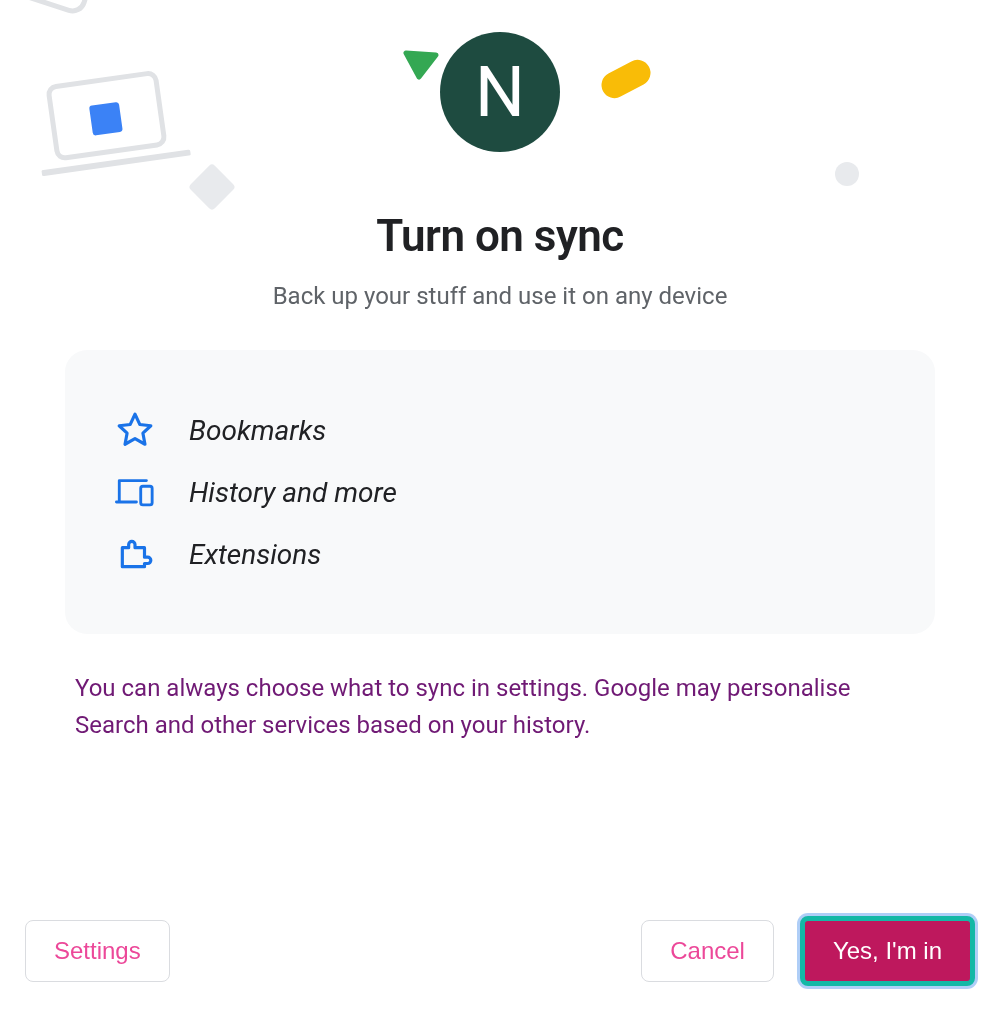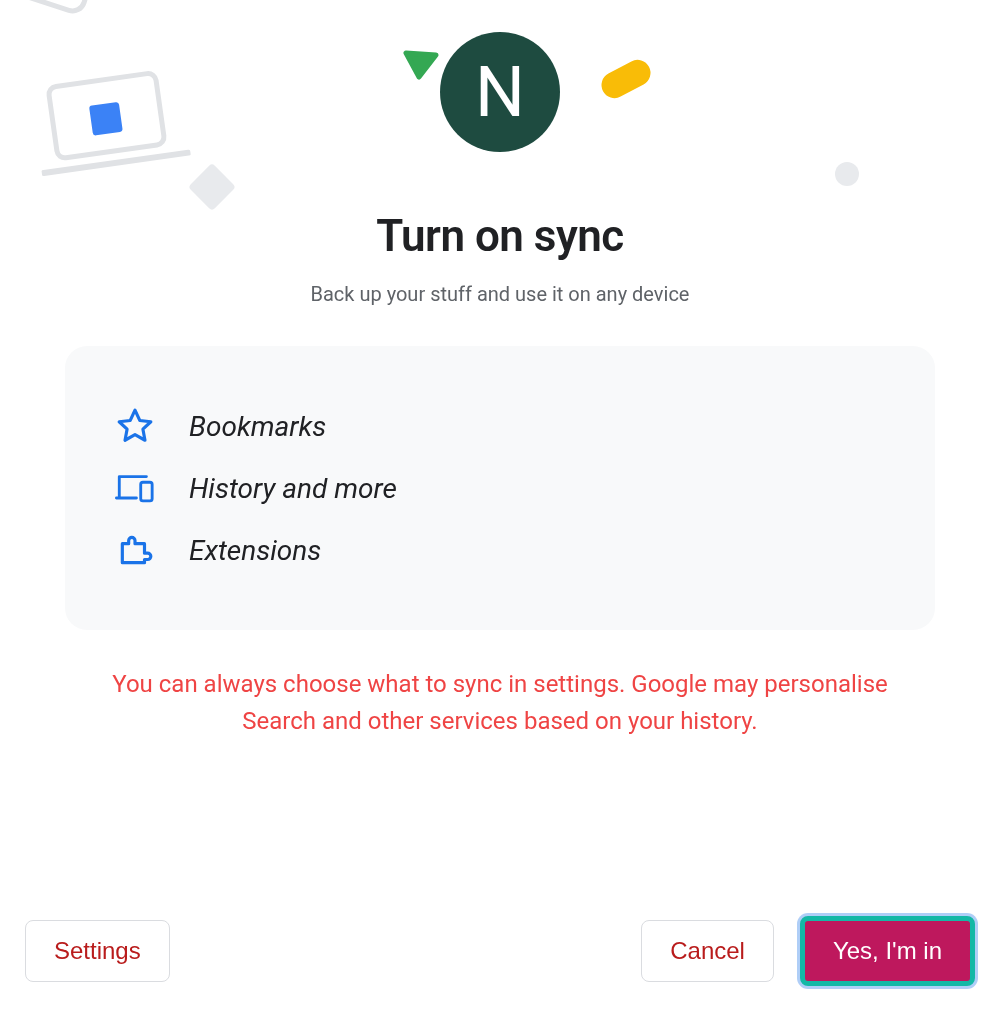--- a/index.html
+++ b/index.html
@@ -10,31 +10,31 @@
     .hero svg, .hero .shape, .hero .avatar, .hero .phone { position: absolute; }
     .avatar { width: 120px; height: 120px; border-radius: 50%; background: #1e4b40; color: #fff; display:flex; align-items:center; justify-content:center; font-size: 70px; font-weight: 400; left: 50%; top: 12px; transform: translateX(-50%); }
     .yellow-pill { width: 52px; height: 26px; background:#f9bc07; border-radius: 14px; transform: rotate(-28deg); left: 575px; top: 46px; }
     .gray-dot { width: 24px; height: 24px; background:#e8eaed; border-radius:50%; left: 810px; top: 142px; }
     .gray-diamond { width: 34px; height: 34px; background:#e8eaed; left: 170px; top: 150px; transform: rotate(45deg); border-radius:4px;}
     .green-tri { left: 378px; top: 30px; width:0; height:0; }
     .laptop { left: 232px; top: 68px; transform: rotate(-8deg); }
     .phone-wrap { left: 664px; top: 60px; transform: rotate(18deg); }
     
     .title { text-align: center; font-size: 44px; font-weight: 600; letter-spacing: -0.5px; margin-top: 20px; }
-    .subtitle { text-align:center; font-size: 20px; color:#5f6368; margin-top: 20px; }
+    .subtitle { text-align:center; font-size: 24px; color:#5f6368; margin-top: 20px; }
     
     .card { background:#f8f9fa; border-radius: 22px; margin: 40px 40px 0; padding: 38px 50px; }
     .row { display:flex; align-items:center; gap: 34px; margin: 22px 0; font-style: italic; }
     .row .icon { width: 40px; height: 40px; flex: 0 0 40px; display:flex; align-items:center; justify-content:center;}
     .row .label { font-size: 28px; color:#202124; }
     
-    .note { text-align:center; color:#ef4444; font-size: 24px; line-height: 1.55; margin: 36px 50px 0; }
+    .note { text-align:left; color:#701a75; font-size: 24px; line-height: 1.55; margin: 36px 50px 0; }
     
     .footer { position:absolute; left:25px; right:25px; bottom:30px; display:flex; align-items:center; }
-    .btn { font-size: 24px; font-weight: 500; border-radius: 8px; padding: 16px 28px; cursor:pointer; border:1px solid #dadce0; background:#fff; color:#b91c1c; }
+    .btn { font-size: 24px; font-weight: 500; border-radius: 8px; padding: 16px 28px; cursor:pointer; border:1px solid #dadce0; background:#fff; color:#ec4899; }
     .btn-primary { background:#be185d; color:#fff; border:5px solid #14b8a6; box-shadow: 0 0 0 3px rgba(26,115,232,0.35); }
     .spacer { flex:1; }
     .gap { width: 26px; }
   </style>
 </head>
 <body>
 
 <div class="wrap">
 
   <div class="hero">

